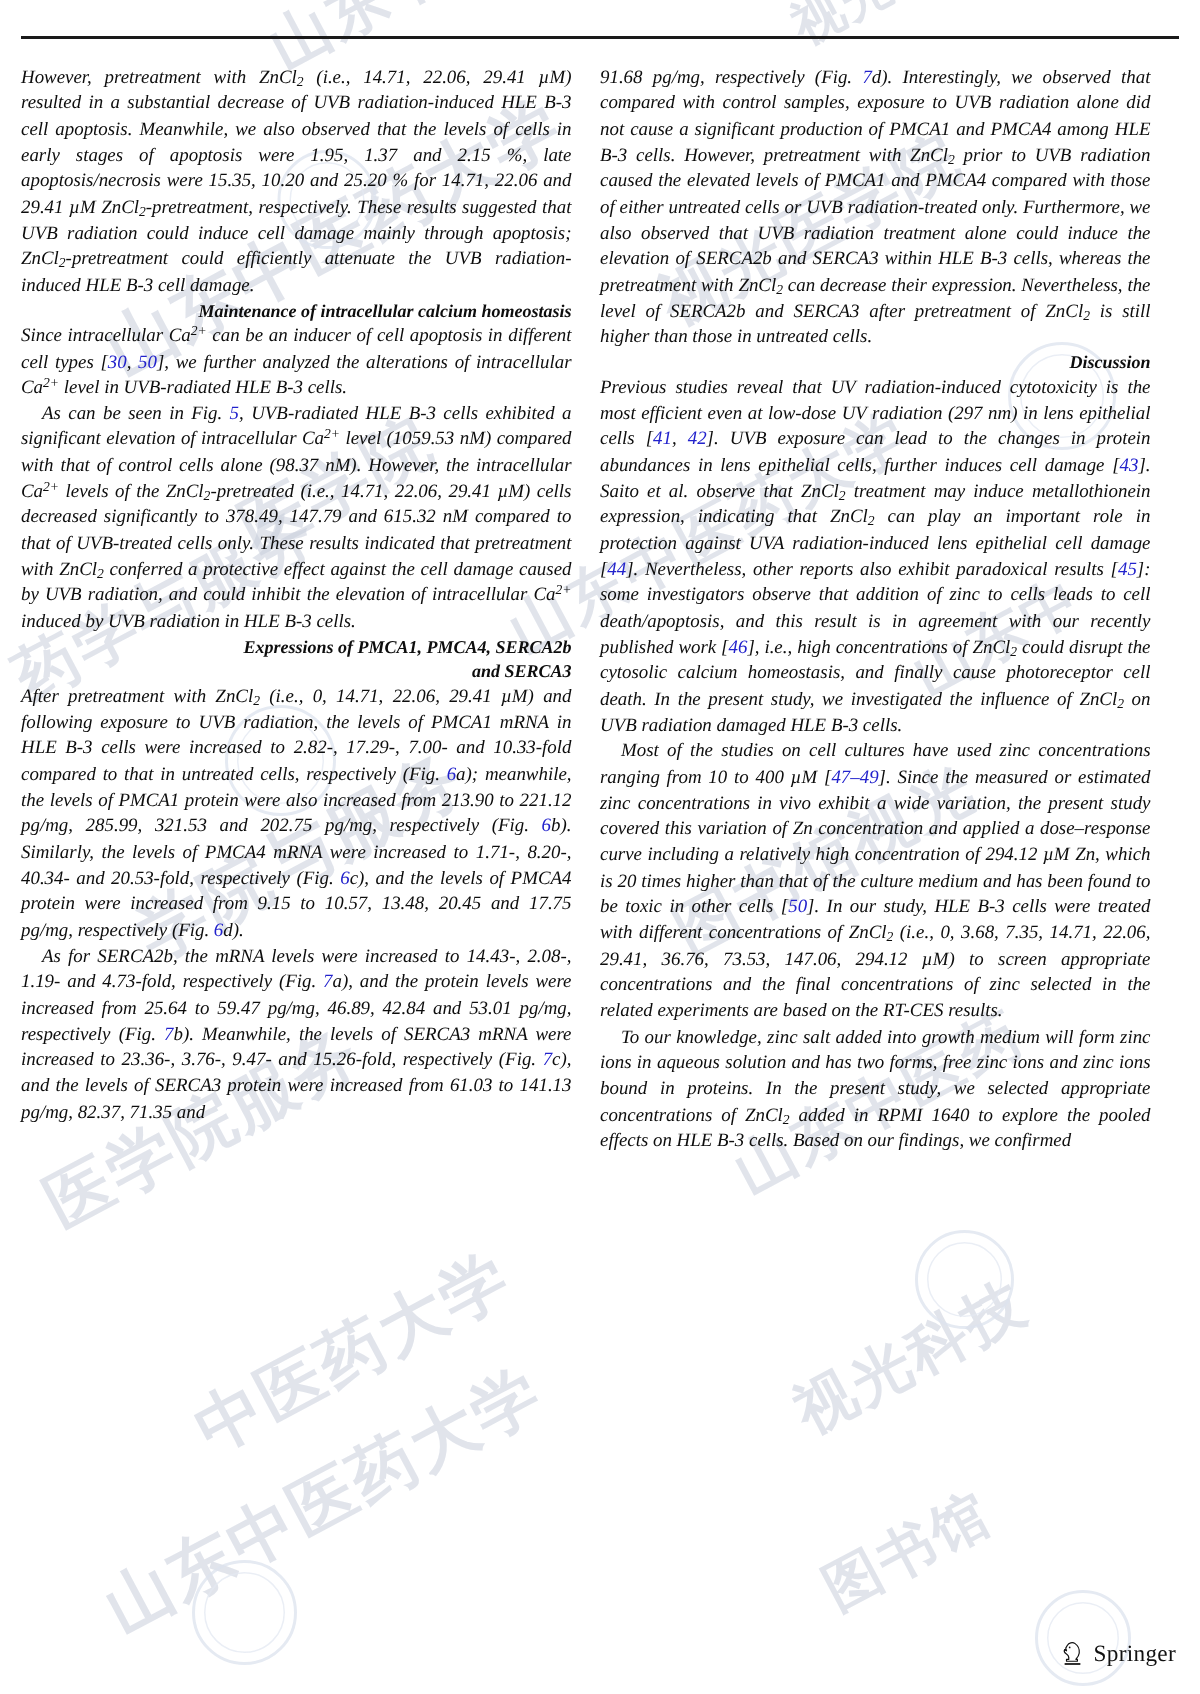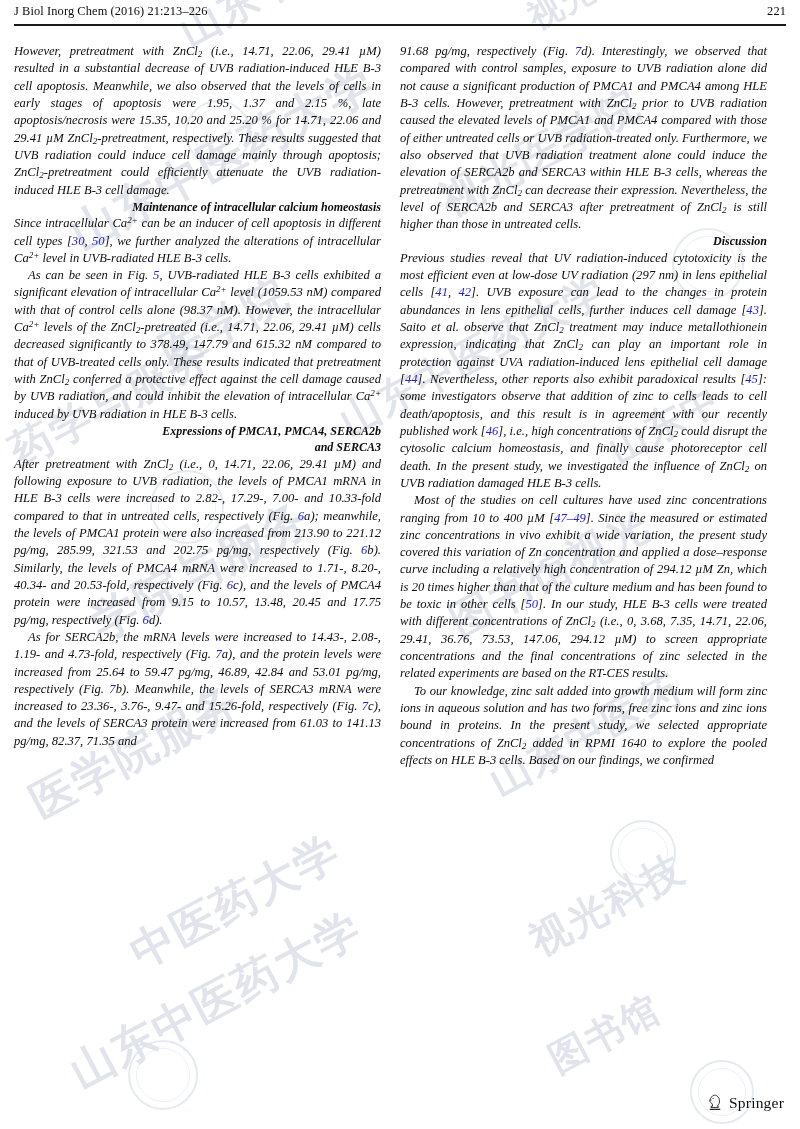--- a/index.html
+++ b/index.html
@@ -161,24 +161,20 @@
     <div class="wm-text" style="left:540px; top:1040px; font-size:38px; transform:rotate(-28deg);">图书馆</div>
 
     <div class="wm-seal" style="left:185px; top:100px; width:62px; height:62px;"></div>
     <div class="wm-seal" style="left:672px; top:228px; width:68px; height:68px;"></div>
     <div class="wm-seal" style="left:150px; top:470px; width:70px; height:70px;"></div>
     <div class="wm-seal" style="left:610px; top:820px; width:62px; height:62px;"></div>
     <div class="wm-seal" style="left:128px; top:1040px; width:66px; height:66px;"></div>
     <div class="wm-seal" style="left:690px; top:1060px; width:60px; height:60px;"></div>
   </div>
 
-  <div class="running-head">
-    <span class="journal">J Biol Inorg Chem (2016) 21:213–226</span>
-    <span class="folio">221</span>
-  </div>
   <div class="head-rule"></div>
 
   <div class="body-area">
 
     <div class="col">
       <p class="para">However, pretreatment with ZnCl<sub>2</sub> (i.e., 14.71, 22.06, 29.41 µM) resulted in a substantial decrease of UVB radiation-induced HLE B-3 cell apoptosis. Meanwhile, we also observed that the levels of cells in early stages of apoptosis were 1.95, 1.37 and 2.15 %, late apoptosis/necrosis were 15.35, 10.20 and 25.20 % for 14.71, 22.06 and 29.41 µM ZnCl<sub>2</sub>-pretreatment, respectively. These results suggested that UVB radiation could induce cell damage mainly through apoptosis; ZnCl<sub>2</sub>-pretreatment could efficiently attenuate the UVB radiation-induced HLE B-3 cell damage.</p>
       <h2 class="sec gap-before-head">Maintenance of intracellular calcium homeostasis</h2>
       <p class="para gap-after-head">Since intracellular Ca<sup>2+</sup> can be an inducer of cell apoptosis in different cell types [<span class="cite">30</span>, <span class="cite">50</span>], we further analyzed the alterations of intracellular Ca<sup>2+</sup> level in UVB-radiated HLE B-3 cells.</p>
       <p class="para indent">As can be seen in Fig. <span class="cite">5</span>, UVB-radiated HLE B-3 cells exhibited a significant elevation of intracellular Ca<sup>2+</sup> level (1059.53 nM) compared with that of control cells alone (98.37 nM). However, the intracellular Ca<sup>2+</sup> levels of the ZnCl<sub>2</sub>-pretreated (i.e., 14.71, 22.06, 29.41 µM) cells decreased significantly to 378.49, 147.79 and 615.32 nM compared to that of UVB-treated cells only. These results indicated that pretreatment with ZnCl<sub>2</sub> conferred a protective effect against the cell damage caused by UVB radiation, and could inhibit the elevation of intracellular Ca<sup>2+</sup> induced by UVB radiation in HLE B-3 cells.</p>
       <h2 class="sec gap-before-head">Expressions of PMCA1, PMCA4, SERCA2b<br>and SERCA3</h2>

